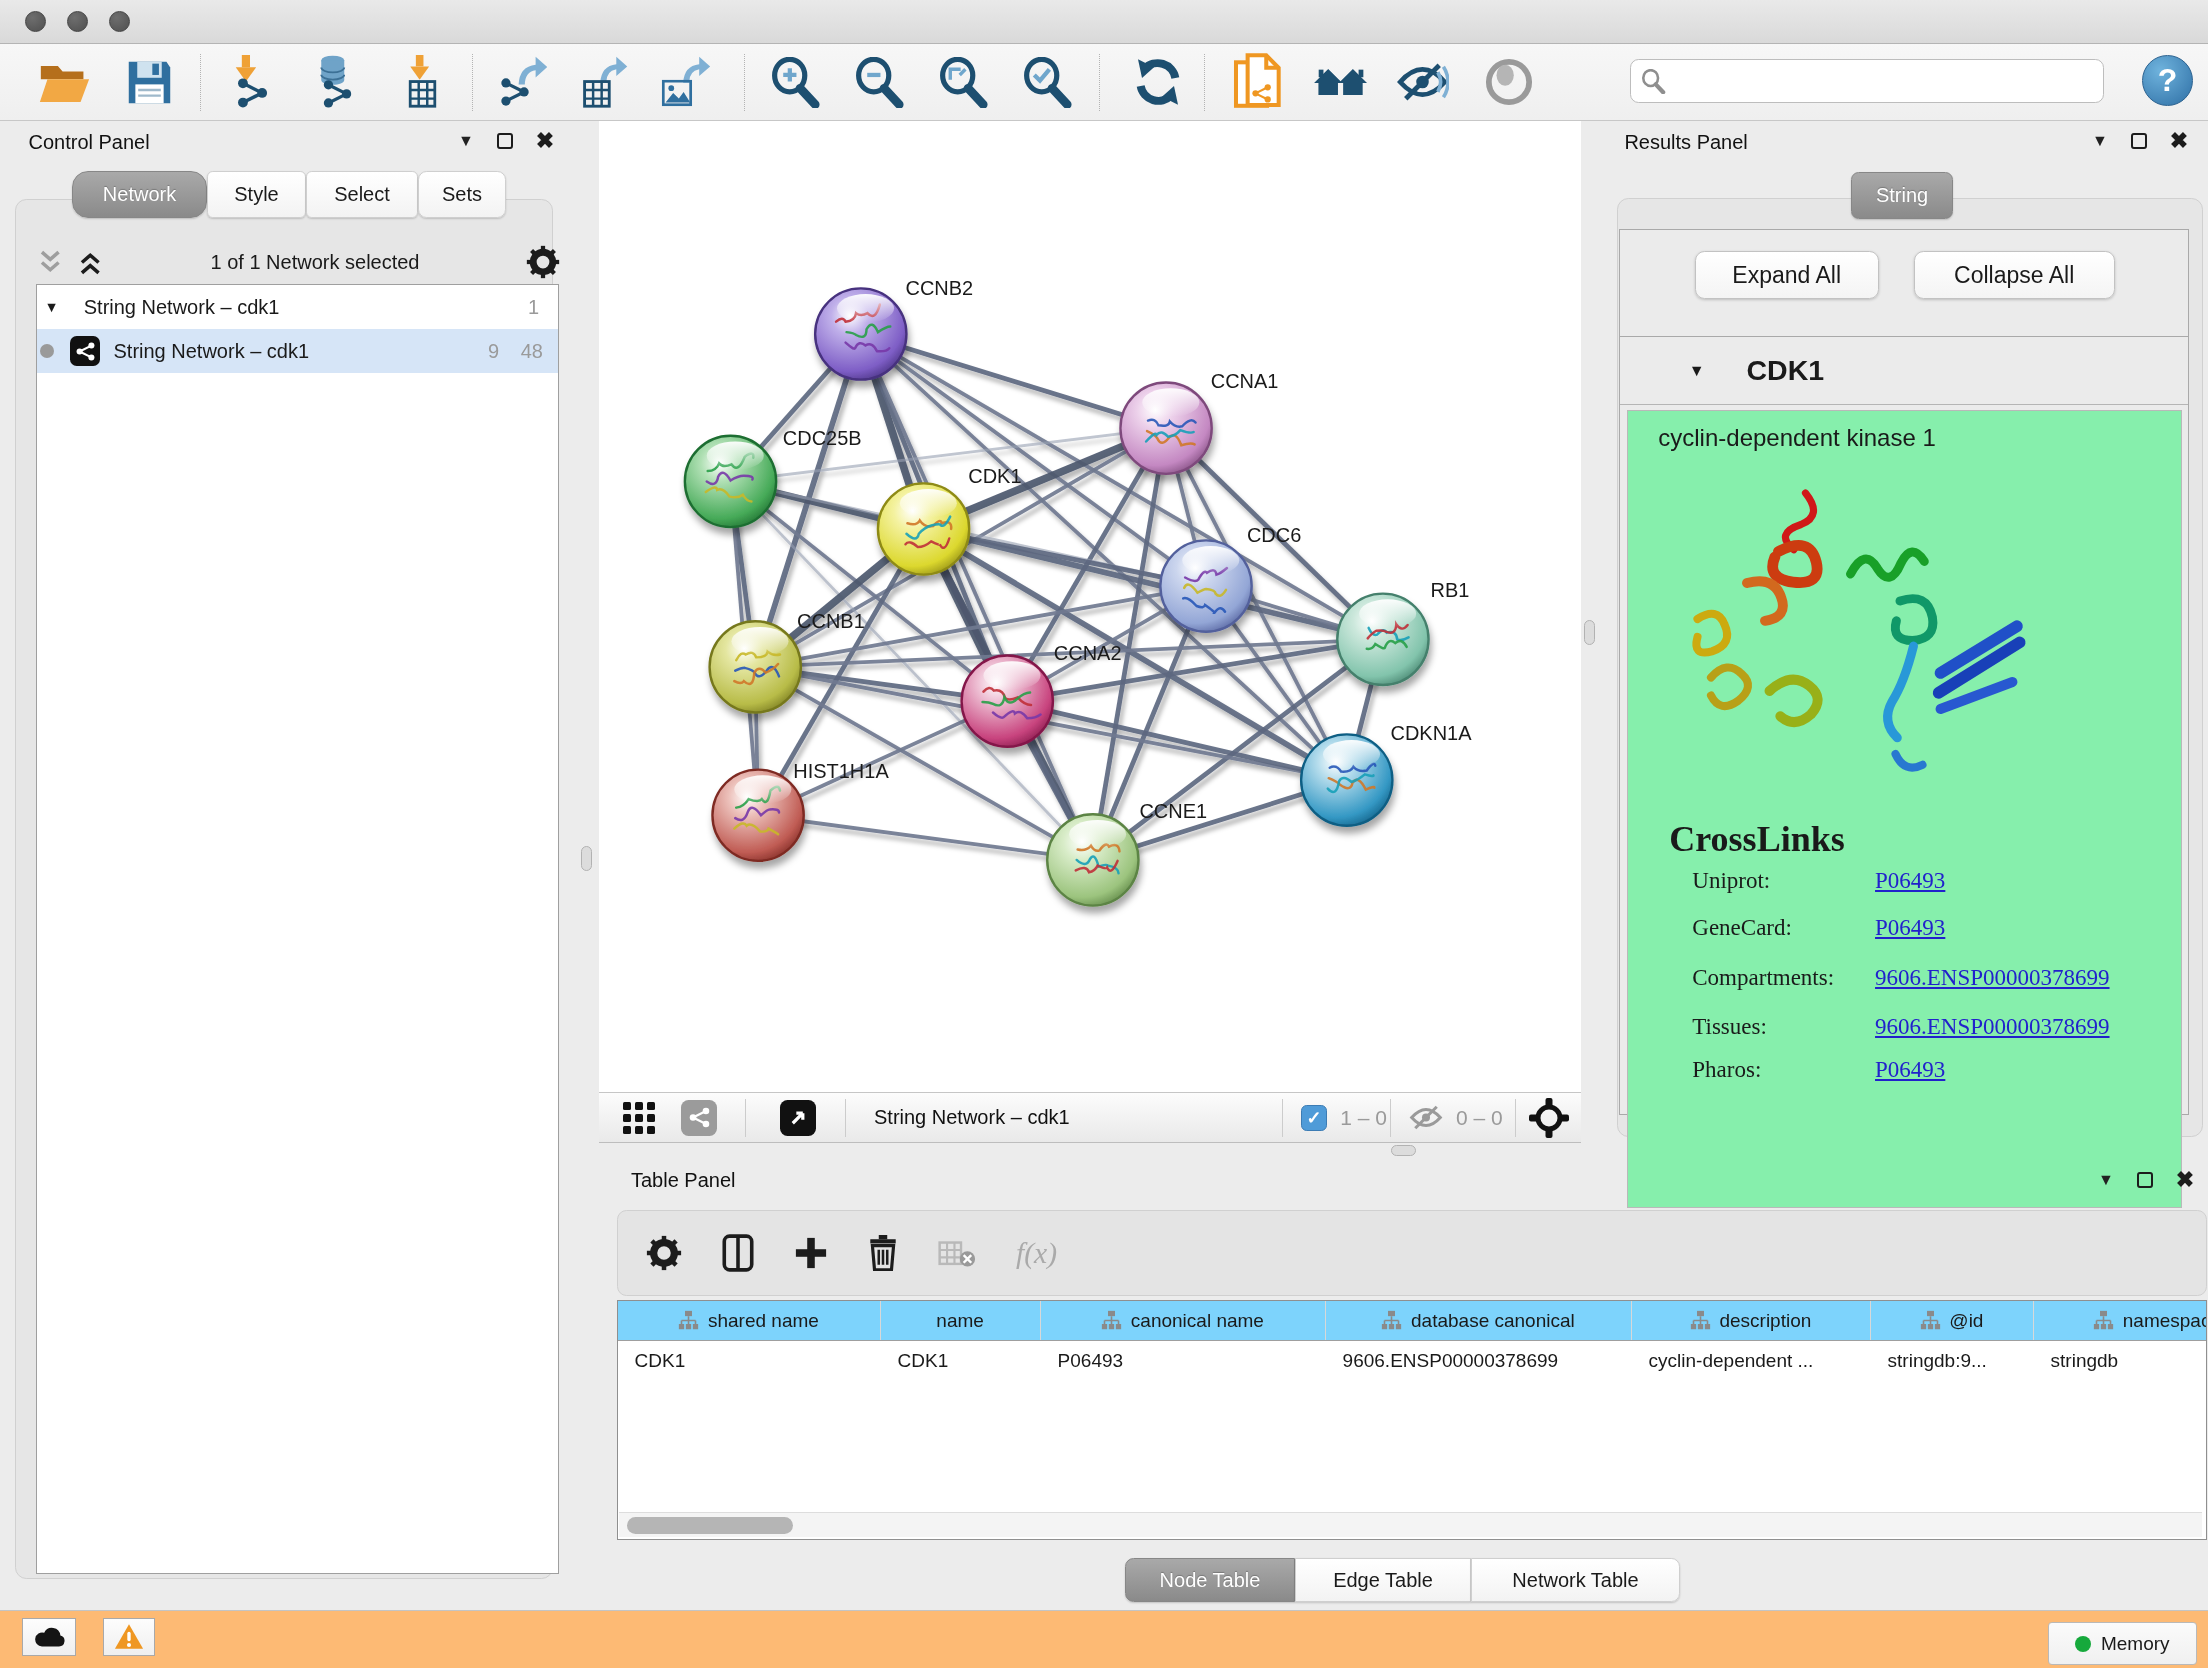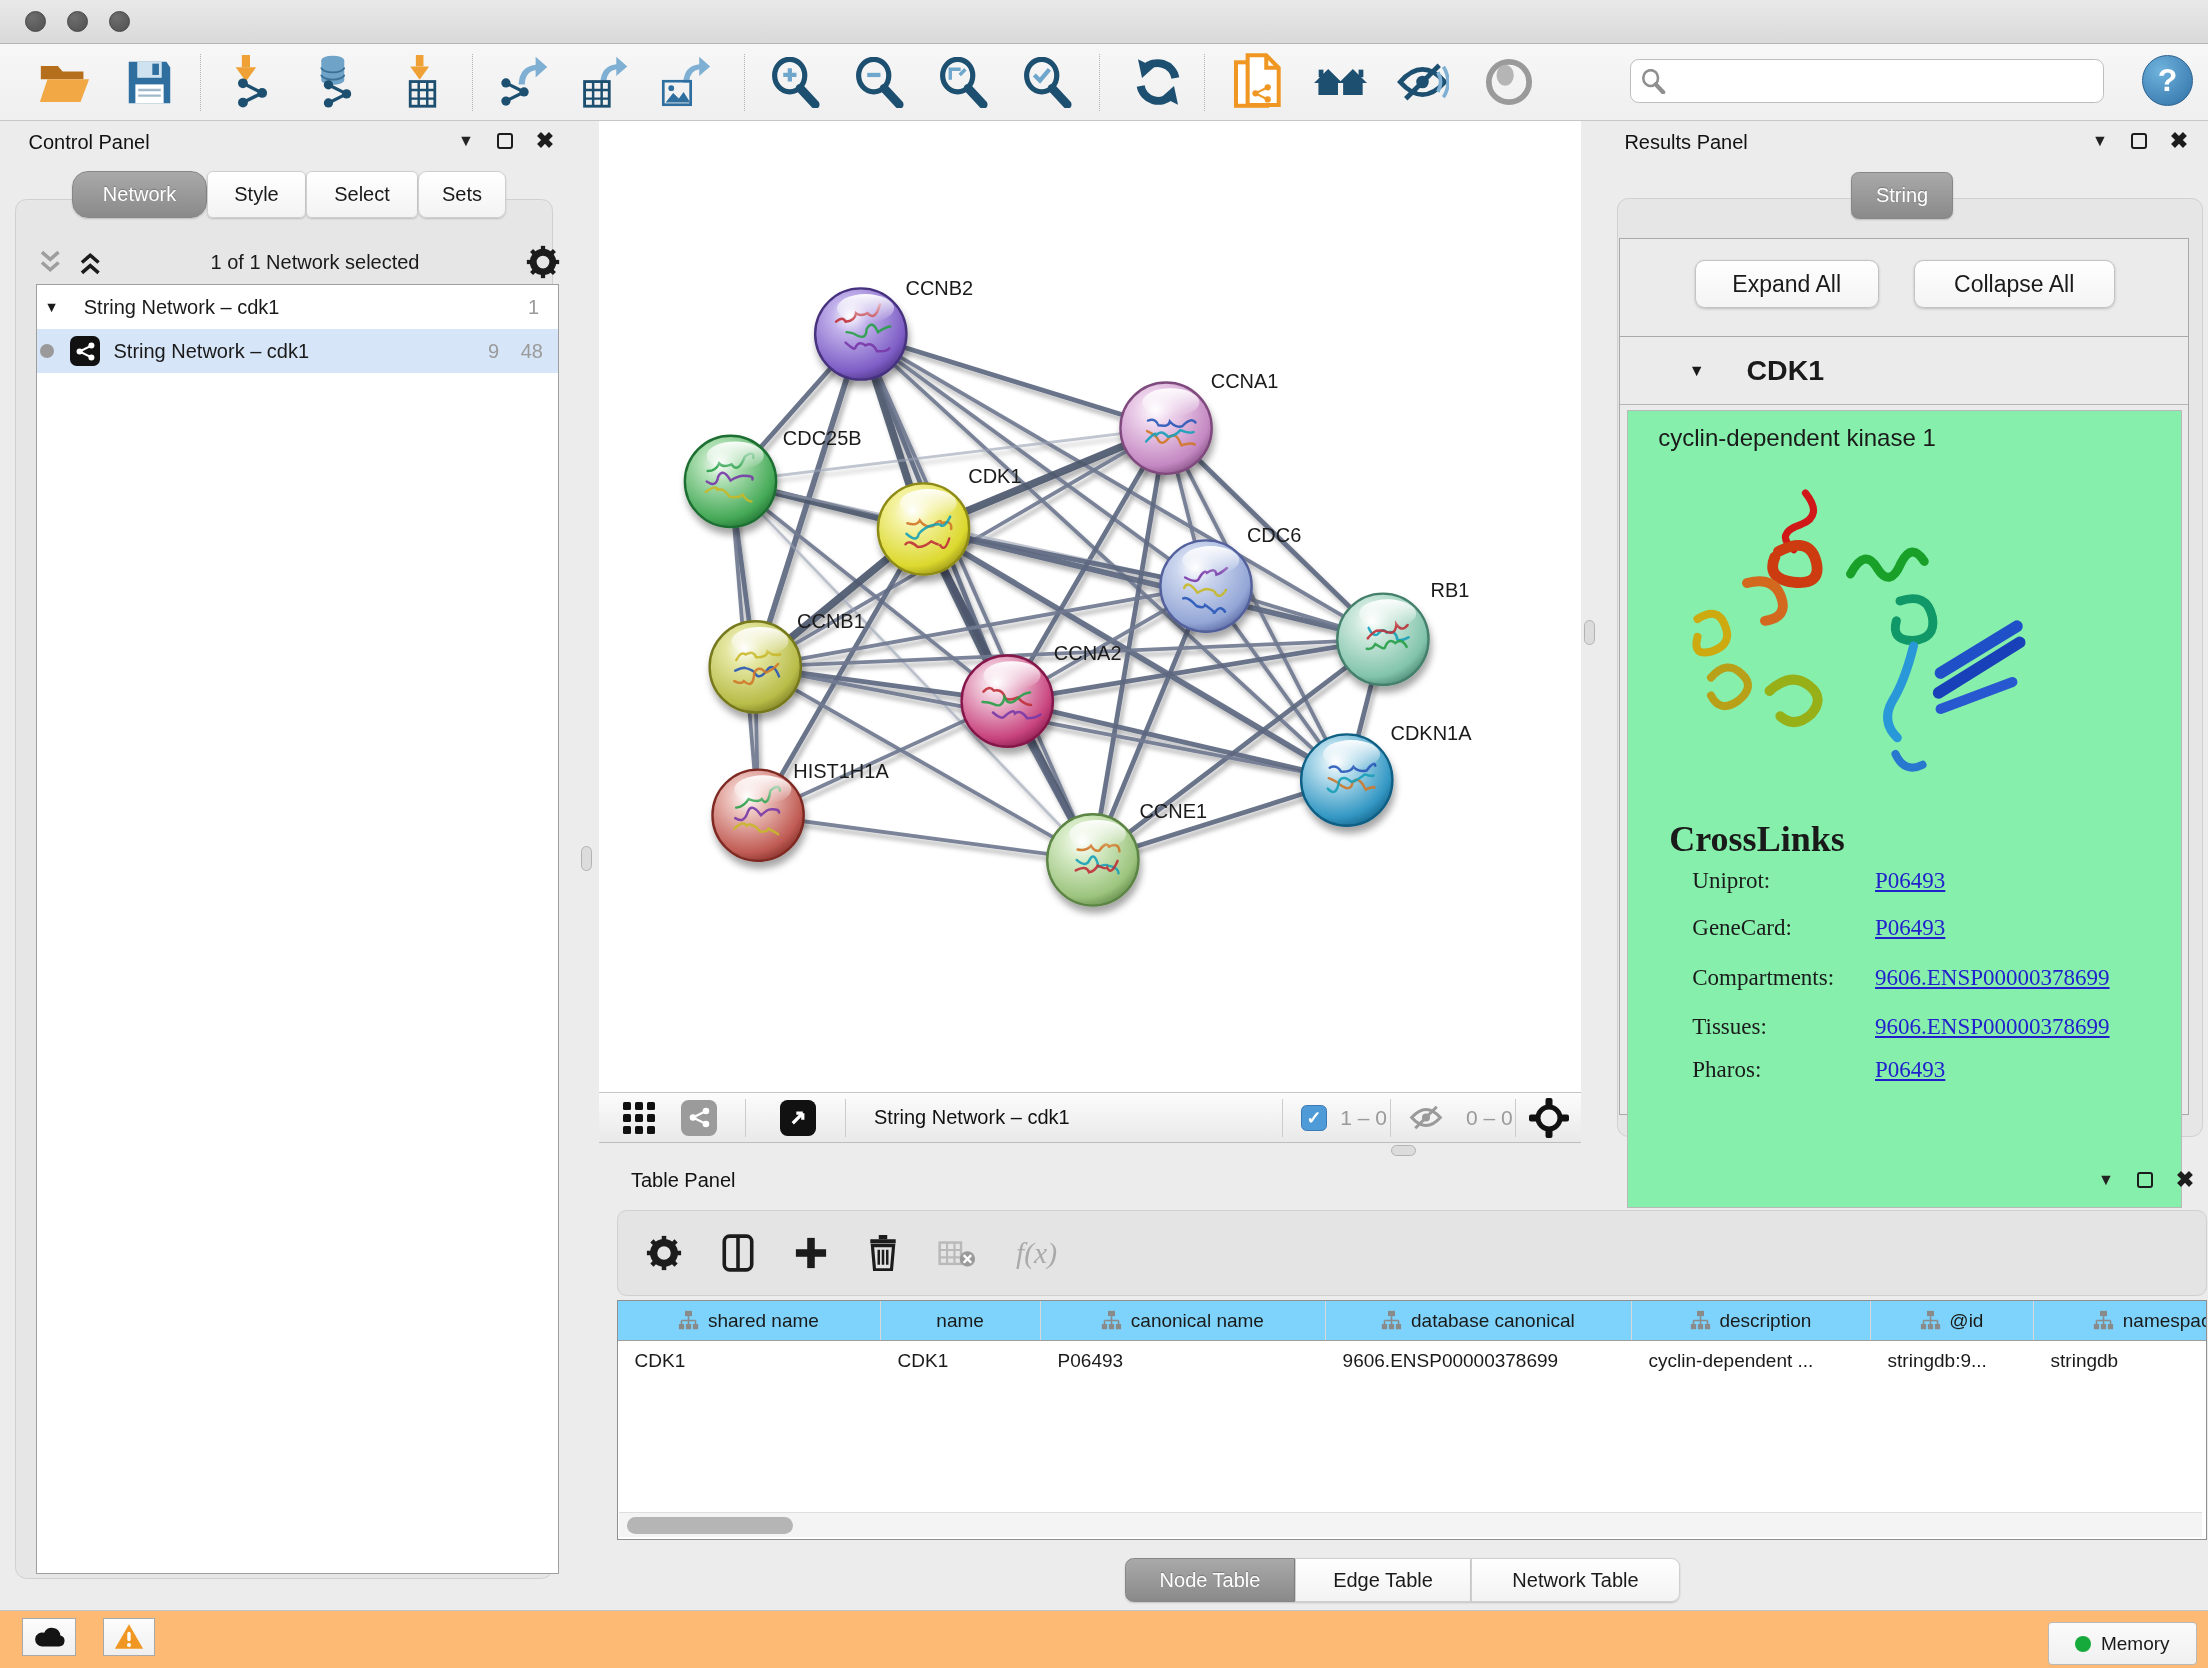--- a/index.html
+++ b/index.html
@@ -682,21 +682,21 @@
   <div class="ntb-sep" style="left:246px"></div>
   <div class="ntb-item" style="left:275px">
     <span class="netname">String Network – cdk1</span>
   </div>
   <div class="ntb-sep" style="left:683px"></div>
   <div class="ntb-item" style="left:702px;gap:13.3px">
     <span class="chk">✓</span>
     <span class="cnt">1 – 0</span>
   </div>
   <div class="ntb-sep" style="left:791px"></div>
-  <div class="ntb-item" style="left:810px;gap:23px">
+  <div class="ntb-item" style="left:810px;gap:13px">
     <svg width="34" height="27" viewBox="0 0 38 30" style="color:#9a9a9a">
         <use href="#sym-eyeslash" width="38" height="30"></use>
       </svg>
     <span class="cnt">0 – 0</span>
   </div>
   <div class="ntb-sep" style="left:916px"></div>
   <div class="ntb-item" style="left:930px">
     <svg width="40" height="40" viewBox="0 0 40 40" style="color:#111">
         <use href="#sym-move" width="40" height="40"></use>
       </svg>
@@ -705,21 +705,21 @@
 
 <div class="results-panel">
   <div style="position:absolute;left:12.4px;top:9.5px" class="pane-title">Results Panel</div>
   <div class="winbtns" style="left:480px;top:8.6px">
     <span class="wb-tri">▼</span>
     <span class="wb-sq"></span>
     <span class="wb-x">✖</span>
   </div>
   <div class="tabbtn sel rp-tab">String</div>
   <div class="graybox" style="left:4.8px;top:77px;width:586px;height:939px"></div>
-  <div class="rp-box" style="top:117px;height:113px">
+  <div class="rp-box" style="top:108px;height:113px">
     <div class="rp-btn" style="left:75px;top:21px;width:184px">Expand All</div>
     <div class="rp-btn" style="left:294px;top:21px;width:201px">Collapse All</div>
   </div>
   <div class="rp-box" style="top:215px;height:779px">
     <div class="gene-head">
       <span style="margin-left:69px;font-size:16px">▼</span>
       <span class="gene-name" style="margin-left:42px">CDK1</span>
     </div>
     <div class="innerbox">
       <div class="desc">cyclin-dependent kinase 1</div>

